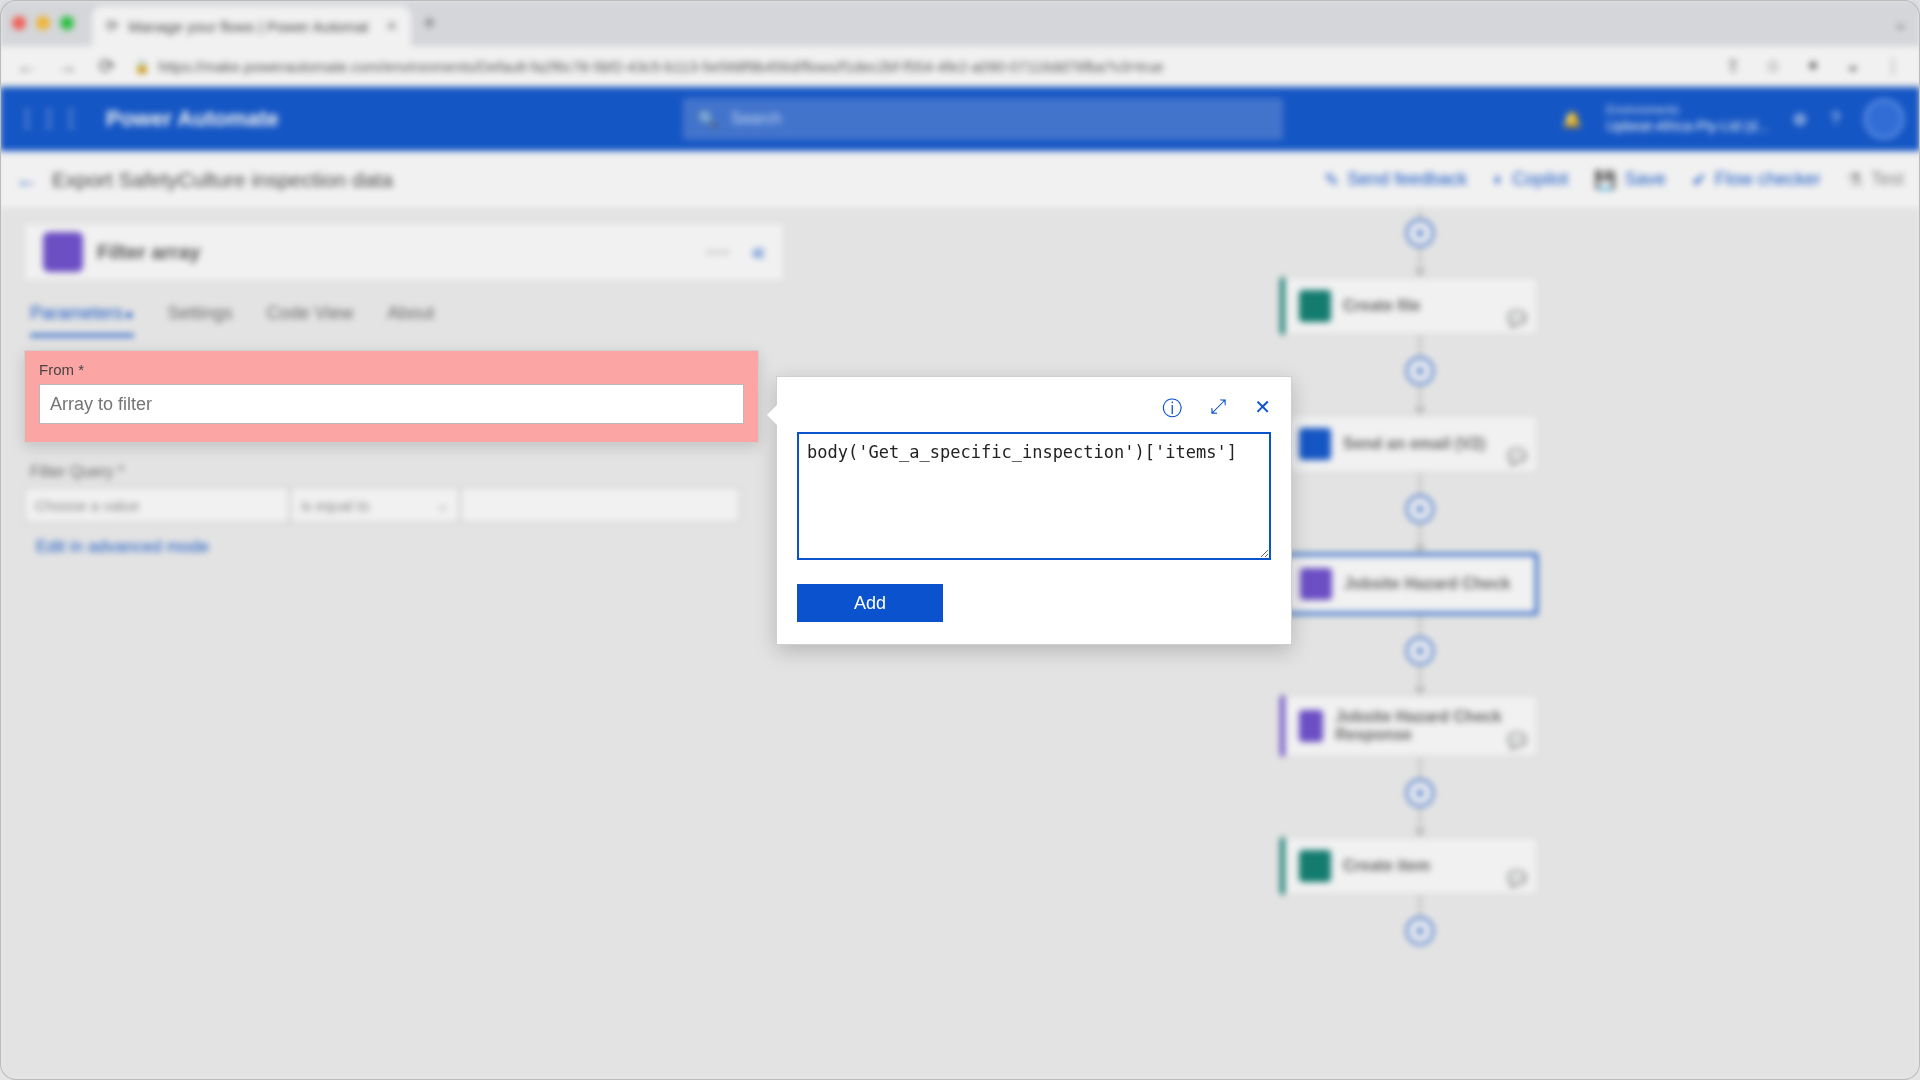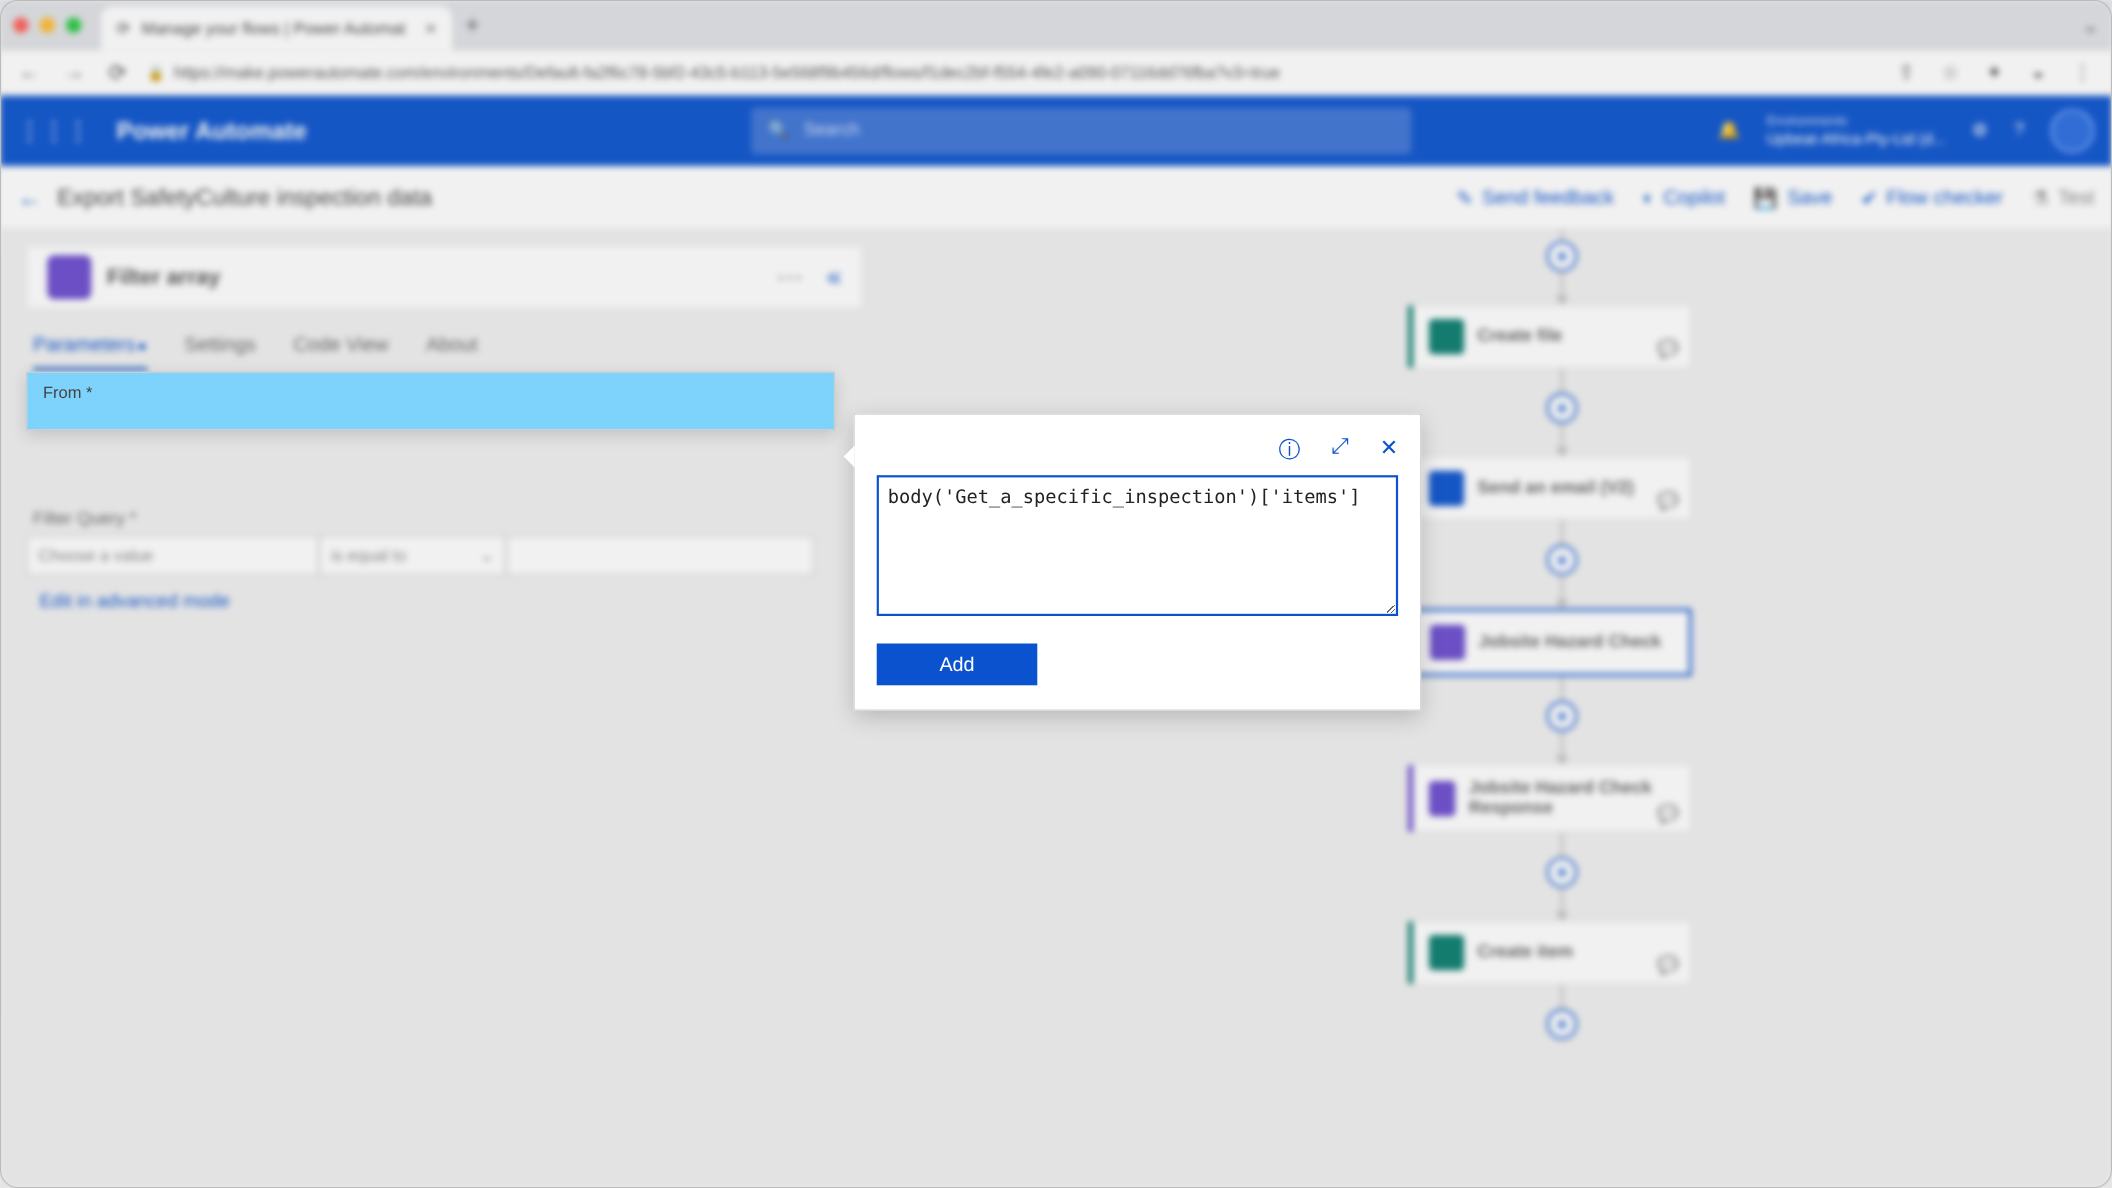--- a/index.html
+++ b/index.html
@@ -70,21 +70,21 @@
 .fstep{width:258px;background:#fff;border:1px solid #d7d7d7;border-left:5px solid;border-radius:3px;padding:12px 14px;display:flex;align-items:center;gap:12px;position:relative}
 .fstep .ic{width:32px;height:32px;border-radius:4px}
 .fstep .lbl{font-size:16px;color:#666;font-weight:600}
 .fstep .comment{position:absolute;right:10px;bottom:6px;color:#999;font-size:16px}
 .fstep.selected{border:3px solid #0b53ce;border-left:6px solid #6b4bce}
 .bl-teal{border-left-color:#0a7d6f}.ic-teal{background:#0a7d6f}
 .bl-blue{border-left-color:#0b53ce}.ic-blue{background:#0b53ce}
 .bl-purple{border-left-color:#6b4bce}.ic-purple{background:#6b4bce}
 
 
-.from-pop{position:absolute;left:24px;top:338px;width:735px;background:#7dd3fc;border:1px solid #cfcfcf;box-shadow:0 4px 14px rgba(0,0,0,.15);padding:10px 14px 18px 14px;z-index:60}
+.from-pop{position:absolute;left:24px;top:350px;width:735px;background:#fca5a5;border:1px solid #cfcfcf;box-shadow:0 4px 14px rgba(0,0,0,.15);padding:10px 14px 18px 14px;z-index:60}
 .from-pop .lbl{font-size:15px;color:#444;margin-bottom:6px}
 .from-pop input{width:100%;height:40px;border:1px solid #b9b9b9;padding:0 10px;font-size:18px;color:#666}
 
 
 .expr-pop{position:absolute;left:776px;top:376px;width:516px;background:#fff;border:1px solid #cfcfcf;box-shadow:0 6px 20px rgba(0,0,0,.2);padding:18px 20px 22px 20px;z-index:70}
 .expr-pop::before{content:"";position:absolute;left:-10px;top:28px;width:0;height:0;border-top:10px solid transparent;border-bottom:10px solid transparent;border-right:10px solid #fff}
 .expr-head{display:flex;justify-content:flex-end;gap:28px;color:#0b53ce;font-size:20px;margin-bottom:10px}
 .expr-head span{cursor:pointer}
 .expr-ta{width:100%;height:128px;border:2px solid #0b53ce;font-family:Consolas,monospace;font-size:17px;padding:8px;resize:both;color:#222}
 .add-btn{margin-top:20px;width:146px;height:38px;background:#0b53ce;color:#fff;border:none;font-size:18px}
@@ -266,20 +266,21 @@
           <div class="plus">+</div>
         </div>
     </div>
   </div>
 </div>
 
 <div class="dim"></div>
 
 <div class="from-pop">
   <div class="lbl">From *</div>
+  <input type="text" placeholder="Array to filter" style="">
 </div>
 
 <div class="expr-pop">
   <div class="expr-head">
     <span>ⓘ</span>
     <span>⤢</span>
     <span>✕</span>
   </div>
   <textarea class="expr-ta" style="">body('Get_a_specific_inspection')['items']</textarea>
   <button class="add-btn">Add</button>

